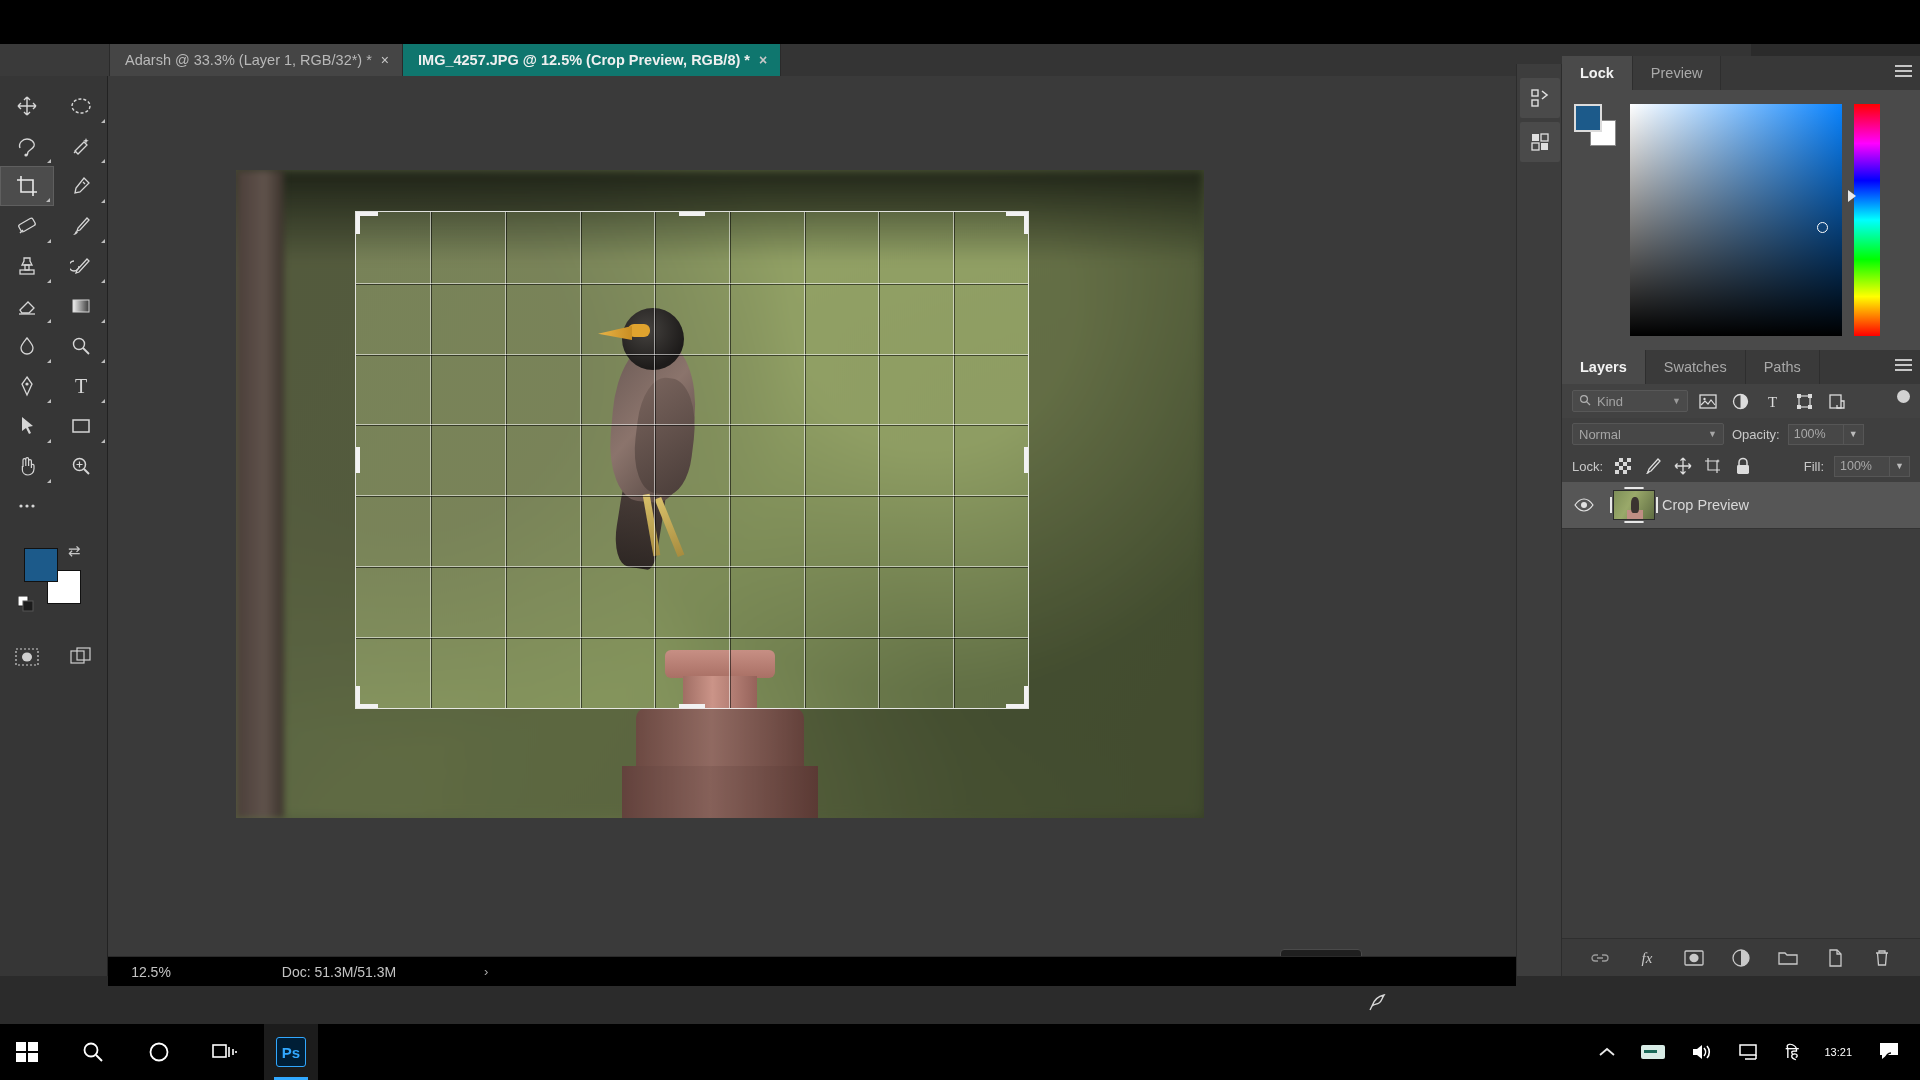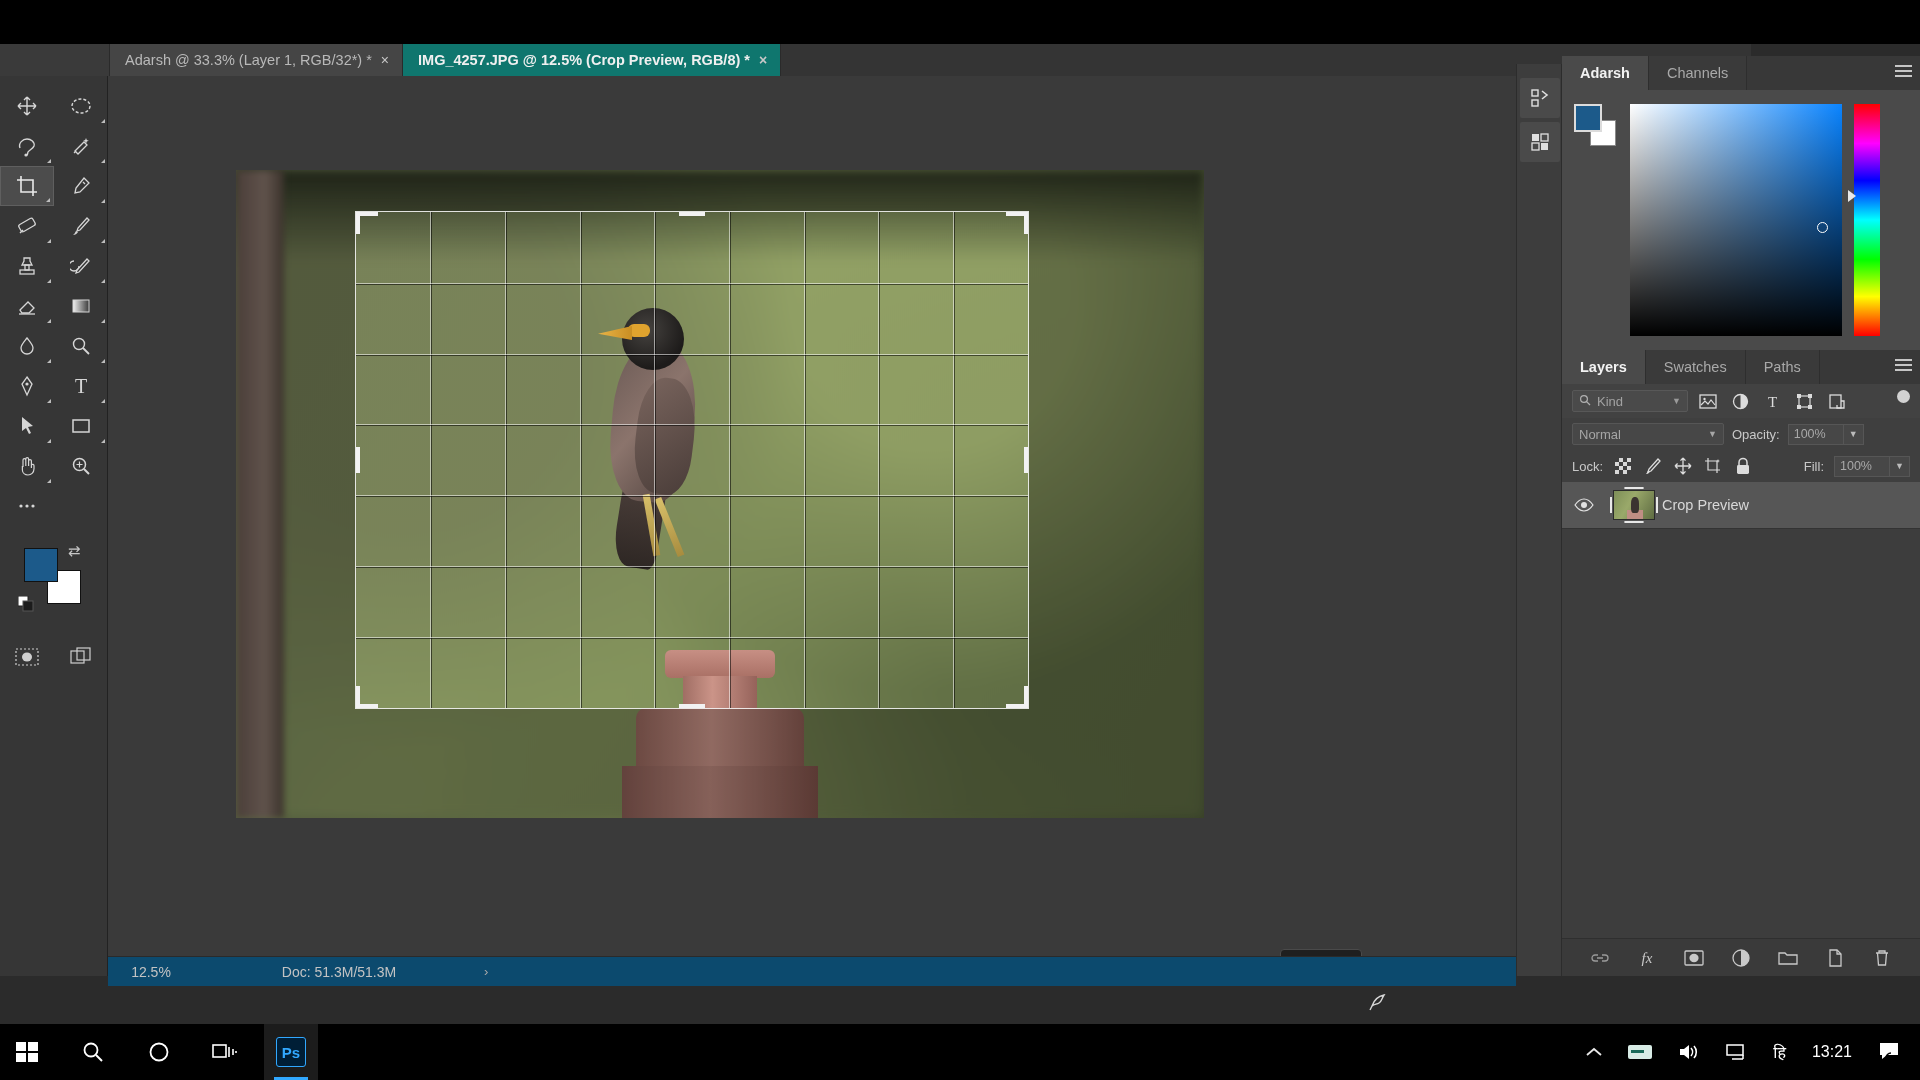--- a/index.html
+++ b/index.html
@@ -204,21 +204,21 @@
     position: absolute; left: 1172px; top: 873px;
     background: #1f1f1f; border: 1px solid #4a4a4a; border-radius: 4px;
     padding: 6px 14px; color: #e4e4e4; font-size: 15px;
     display: flex; align-items: center; gap: 4px;
   }
   .cursorbird { position:absolute; left:1258px; top:912px; }
 
   
   .statusbar {
     position: absolute; left: 108px; top: 956px; width: 1408px; height: 30px;
-    background: #0c4a6e; border-top: 1px solid #2a2a2a;
+    background: #000000; border-top: 1px solid #2a2a2a;
     display: flex; align-items: center; color: #c3c3c3; font-size: 14px;
   }
   .st-zoom { width: 86px; text-align: center; }
   .st-doc { width: 290px; text-align: center; }
   .st-arrow { font-size: 13px; color: #aaa; }
 
   
   .rail {
     position: absolute; left: 1516px; top: 64px; width: 46px; height: 912px;
     background: #3d3d3d; border-left:1px solid #2c2c2c; border-right:1px solid #2c2c2c;
@@ -371,21 +371,21 @@
     color: #31a8ff; font-size: 15px; font-weight: bold;
     display: flex; align-items: center; justify-content: center;
   }
   .tbitem.psapp::after {
     content:''; position:absolute; left:10px; right:10px; bottom:0; height:3px; background:#31a8ff;
   }
   .tbright {
     margin-left: auto; display: flex; align-items: center; gap: 0; padding-right: 6px;
   }
   .tray { height: 56px; display:flex; align-items:center; justify-content:center; padding: 0 12px; cursor:pointer; color:#e8e8e8;}
-  .clock { font-size: 16px; color: #fff; padding: 0 14px; cursor: pointer; }
+  .clock { font-size: 11px; color: #fff; padding: 0 14px; cursor: pointer; }
   .langbox { font-size: 16px; color:#fff; }
 </style>
 </head>
 <body>
 
 <div id="app">
 
   <div class="topstrip"></div>
 
   <div class="tabbar">
@@ -702,22 +702,22 @@
           <rect x="12" y="3" width="7" height="7" stroke="#e0e0e0" stroke-width="1.3" fill="none"></rect>
           <rect x="3" y="12" width="7" height="7" stroke="#e0e0e0" stroke-width="1.3" fill="none"></rect>
           <rect x="12" y="12" width="7" height="7" fill="#e0e0e0"></rect>
         </svg>
     </div>
   </div>
 
   <div class="rightpanel">
 
     <div class="paneltabs">
-      <div class="ptab active">Adarsh</div>
-      <div class="ptab">Channels</div>
+      <div class="ptab active">Lock</div>
+      <div class="ptab">Preview</div>
       <div class="pmenu">
           <span></span>
           <span></span>
           <span></span>
         </div>
     </div>
 
     <div class="colorbody">
       <div class="colchips">
         <div class="bg"></div>

